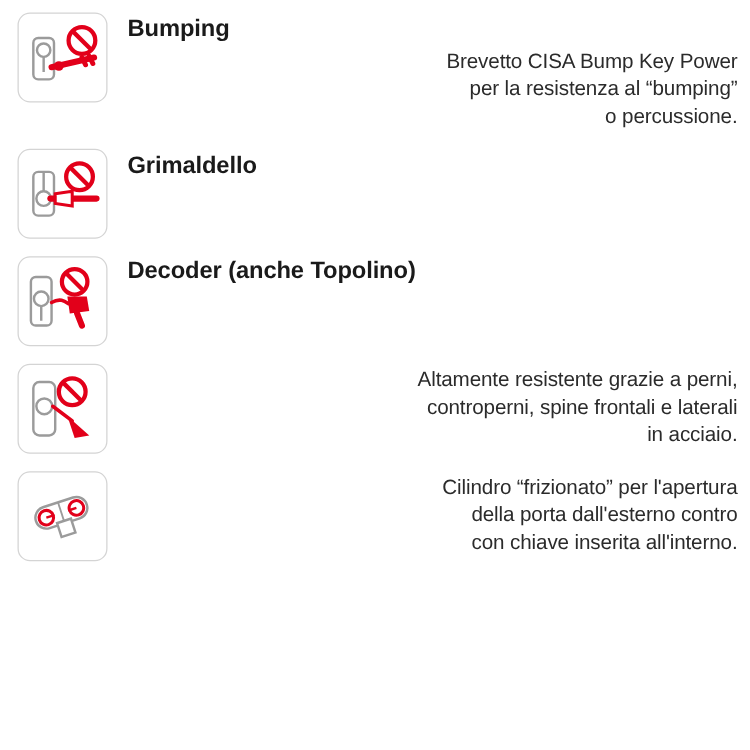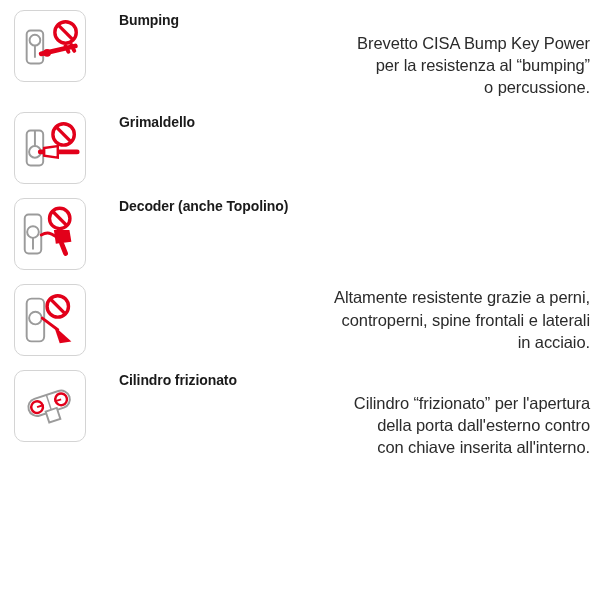--- a/index.html
+++ b/index.html
@@ -40,27 +40,26 @@
   .icon-box svg {
     display: block;
     width: 100%;
     height: 100%;
   }
   .text-col {
     padding-top: 2px;
     flex: 1;
   }
   .feature-title {
-    font-size: 14px;
+    font-size: 19px;
     font-weight: bold;
     color: #1a1a1a;
     line-height: 1.25;
     margin-bottom: 2px;
     letter-spacing: -0.1px;
-    margin-left: 17px;
   }
   .feature-body {
     font-size: 16.5px;
     line-height: 1.35;
     color: #2b2b2b;
     white-space: pre-line;
     letter-spacing: -0.1px;
     text-align: right;
   }
   
@@ -165,20 +164,19 @@
           <rect x="30" y="40" width="12" height="12" fill="#ffffff" stroke="#9b9b9b" stroke-width="2"></rect>
           <circle cx="23" cy="33" r="6" fill="#ffffff" stroke="#e2001a" stroke-width="2.5"></circle>
           <circle cx="49" cy="33" r="6" fill="#ffffff" stroke="#e2001a" stroke-width="2.5"></circle>
           <path d="M23 33 L30 33" stroke="#e2001a" stroke-width="2"></path>
           <path d="M42 33 L49 33" stroke="#e2001a" stroke-width="2"></path>
           <path d="M36 24 L36 40" stroke="#9b9b9b" stroke-width="1.5"></path>
         </g>
       </svg>
     </div>
     <div class="text-col">
-      <div class="feature-title">Cilindro frizionato</div>
       <div class="feature-body">Cilindro “frizionato” per l'apertura
 della porta dall'esterno contro
 con chiave inserita all'interno.</div>
     </div>
   </div>
 
 </div>
 
 </body></html>

